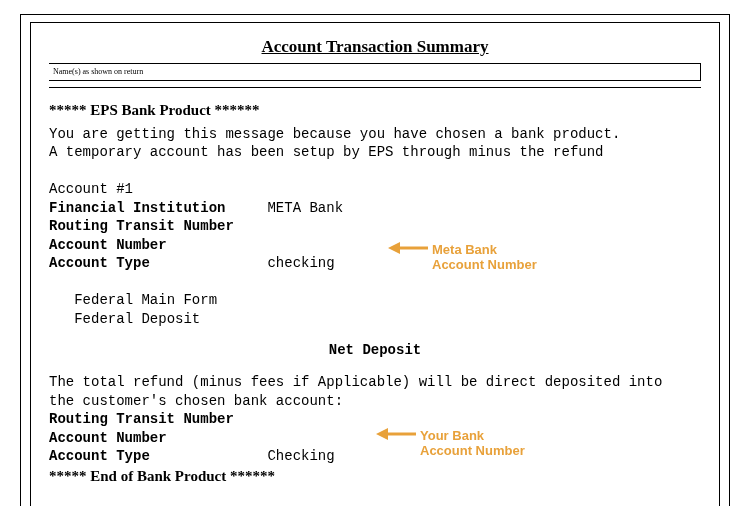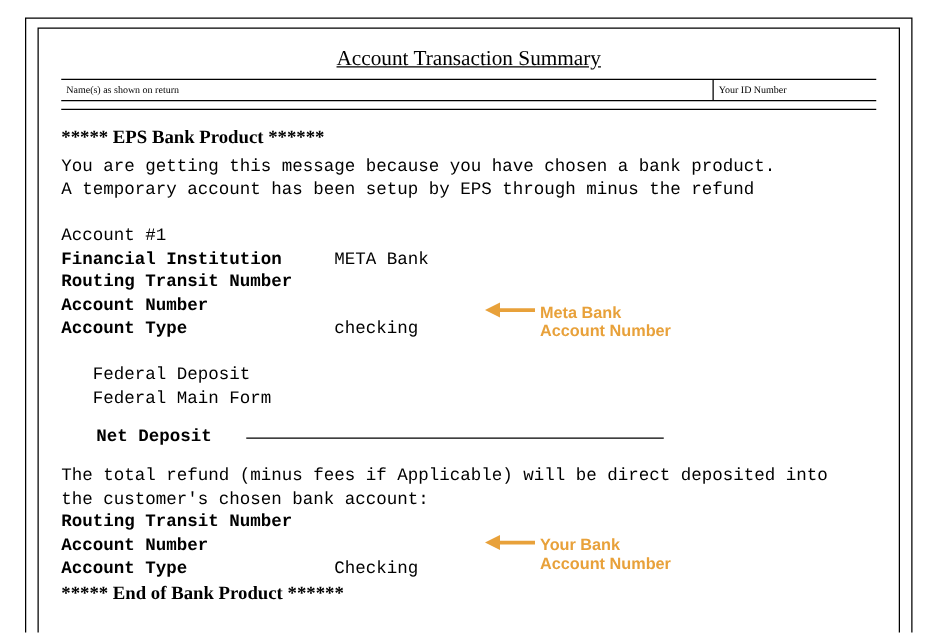--- a/index.html
+++ b/index.html
@@ -23,33 +23,34 @@
       position: absolute;
       left: 30px;
       top: 22px;
       right: 30px;
       bottom: -50px;
       border: 1px solid #000;
       padding: 14px 18px 0 18px;
     }
     .title {
       text-align: center;
-      font-weight: normal;
+      font-weight: bold;
       font-size: 17px;
       text-decoration: underline;
       margin-bottom: 6px;
     }
     .header-row {
       display: flex;
       border-top: 1px solid #000;
       border-bottom: 1px solid #000;
       font-size: 8px;
       height: 18px;
       line-height: 12px;
       margin-bottom: 6px;
+      flex-direction: column;
     }
     .header-left {
       flex: 1;
       padding: 2px 4px;
       border-right: 1px solid #000;
     }
     .header-right {
       width: 130px;
       padding: 2px 4px;
     }
@@ -70,20 +71,21 @@
       font-weight: bold;
       font-size: 15px;
       margin-top: 12px;
       margin-bottom: 6px;
     }
     .net-deposit-row {
       display: flex;
       align-items: center;
       margin-top: 14px;
       margin-bottom: 14px;
+      flex-direction: column;
     }
     .net-deposit-label {
       font-family: "Courier New", monospace;
       font-weight: bold;
       font-size: 14px;
       padding-left: 28px;
       padding-right: 28px;
       white-space: nowrap;
     }
     .net-deposit-line {
@@ -100,35 +102,34 @@
       font-weight: bold;
       font-size: 13px;
       line-height: 1.15;
     }
     .annotation .arrow {
       display: inline-block;
       vertical-align: middle;
     }
     .arrow svg { display: block; }
     .anno1 { top: 240px; left: 388px; }
-    .anno2 { top: 426px; left: 388px; text-decoration: underline; }
+    .anno2 { top: 426px; left: 376px; text-decoration: underline; }
     .anno-text { position: absolute; left: 44px; top: 3px; white-space: nowrap; }
   </style>
 </head>
 <body>
 
 <div class="outer-frame"></div>
 
 <div class="inner-frame">
 
   <div class="title">Account Transaction Summary</div>
 
   <div class="header-row">
     <div class="header-left">Name(s) as shown on return</div>
-    <div class="header-right">Your ID Number</div>
   </div>
 
   <div class="hr-line"></div>
 
   <div class="section-heading">***** EPS Bank Product ******</div>
 
   <div class="mono">You are getting this message because you have chosen a bank product.</div>
   <div class="mono">A temporary account has been setup by EPS through minus the refund</div>
 
   <div class="mono">&nbsp;</div>
@@ -137,22 +138,22 @@
 
   <div class="mono"><span class="b">Financial Institution</span>     <span>META Bank</span></div>
 
   <div class="mono b">Routing Transit Number</div>
   <div class="mono b">Account Number</div>
 
   <div class="mono"><span class="b">Account Type</span>              <span>checking</span></div>
 
   <div class="mono">&nbsp;</div>
 
+  <div class="mono">   <span>Federal Main Form</span></div>
   <div class="mono">   <span>Federal Deposit</span></div>
-  <div class="mono">   <span>Federal Main Form</span></div>
 
   <div class="net-deposit-row">
     <div class="net-deposit-label">Net Deposit</div>
     <div class="net-deposit-line"></div>
   </div>
 
   <div class="mono">The total refund (minus fees if Applicable) will be direct deposited into</div>
   <div class="mono">the customer's chosen bank account:</div>
 
   <div class="mono b">Routing Transit Number</div>

